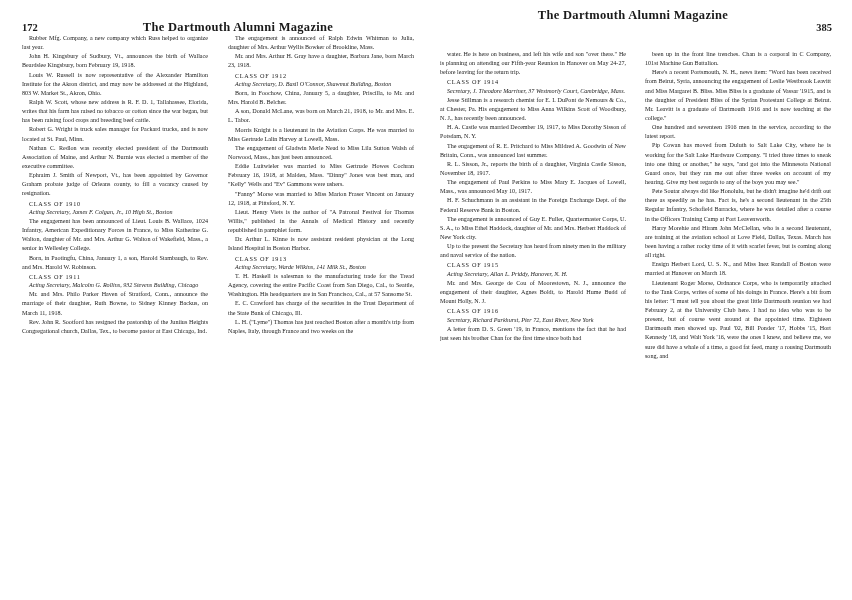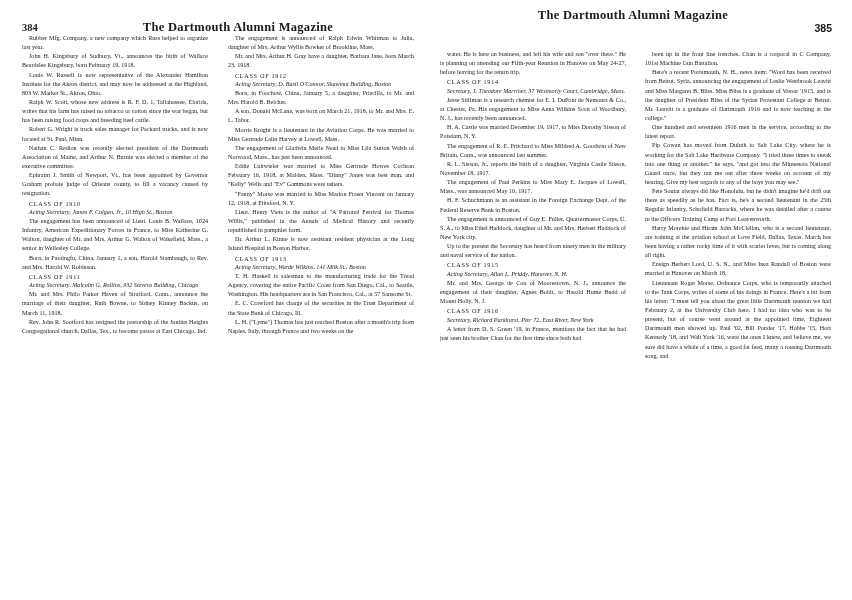--- a/index.html
+++ b/index.html
@@ -36,21 +36,21 @@
     font-size: 10.5px;
     font-weight: bold;
     font-family: "Liberation Serif", serif;
   }
   .folio-right {
     position: absolute;
     right: 20px;
     top: 14px;
     font-size: 10.5px;
     font-weight: bold;
-    font-family: Liberation Sans, sans-serif;
+    font-family: Liberation Serif, serif;
   }
   .running-head-left {
     position: absolute;
     left: 58px;
     top: 12px;
     width: 360px;
     text-align: center;
     font-size: 12.5px;
     font-weight: bold;
     letter-spacing: 0.3px;
@@ -108,21 +108,21 @@
     text-indent: 0;
     margin-top: 1px;
   }
 </style>
 </head>
 <body>
 
 <div class="page">
 
   <div class="page-header">
-    <div class="folio-left">384</div>
+    <div class="folio-left">172</div>
     <div class="running-head-left">The Dartmouth Alumni Magazine</div>
     <div class="running-head-right">The Dartmouth Alumni Magazine</div>
     <div class="folio-right">385</div>
   </div>
 
   <div class="cols">
     <div class="col col-1">
         <p>Rubber Mfg. Company, a new company which Russ helped to organize last year.</p>
         <p>John H. Kingsbury of Sudbury, Vt., announces the birth of Wallace Beardslee Kingsbury, born February 19, 1918.</p>
         <p>Louis W. Russell is now representative of the Alexander Hamilton Institute for the Akron district, and may now be addressed at the Highland, 803 W. Market St., Akron, Ohio.</p>

